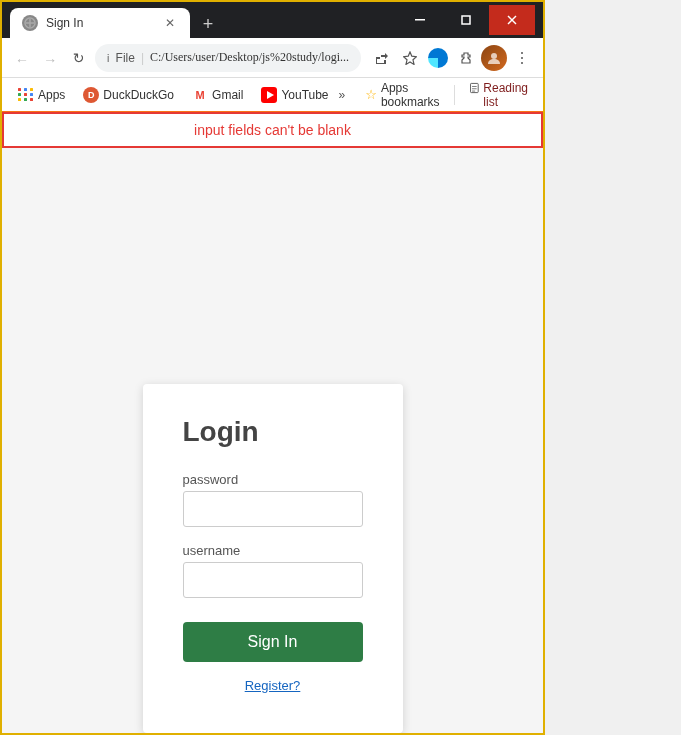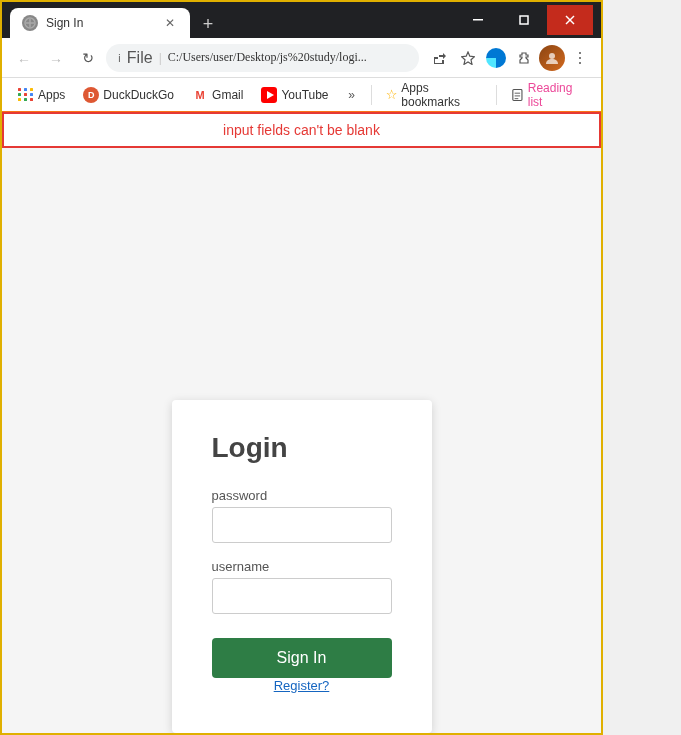--- a/index.html
+++ b/index.html
@@ -89,21 +89,21 @@
       background: #f1f3f4;
       border-radius: 14px;
       display: flex;
       align-items: center;
       padding: 0 12px;
       gap: 6px;
       font-size: 12px;
       color: #333;
     }
     .address-info-icon { color: #666; font-size: 11px; }
-    .file-label { color: #555; font-size: 16px; }
+    .file-label { color: #555; font-size: 12px; }
     .separator { color: #ccc; }
     .address-url { color: #333; font-size: 12px; flex: 1; font-family: Liberation Serif, serif; }
     .address-actions {
       display: flex; gap: 2px; margin-left: 4px;
     }
     .addr-icon {
       width: 26px; height: 26px;
       display: flex; align-items: center; justify-content: center;
       color: #555; font-size: 14px; cursor: pointer;
       border-radius: 50%;
@@ -155,22 +155,22 @@
     }
     .divider-v { width: 1px; height: 20px; background: #ddd; margin: 0 4px; }
     .bookmark-right {
       display: flex; align-items: center; gap: 2px; margin-left: auto;
     }
     .other-bookmarks {
       display: flex; align-items: center; gap: 4px;
       padding: 4px 8px; border-radius: 4px; cursor: pointer; color: #333;
     }
     .reading-list-btn {
-      display: flex; align-items: center; gap: 4px;
-      padding: 4px 8px; border-radius: 4px; cursor: pointer; color: #ec4899;
+      display: flex; gap: 4px;
+      padding: 4px 8px; border-radius: 4px; cursor: pointer; color: #7f1d1d;
     }
 
     
     .page-content {
       background: #6d28d9;
       width: 100%;
       flex: 1;
       display: flex;
       flex-direction: column;
       align-items: center;
@@ -238,20 +238,21 @@
       border: none;
       border-radius: 4px;
       font-size: 16px;
       cursor: pointer;
       margin-top: 8px;
       font-weight: 500;
     }
     .register-link {
       display: block;
       text-align: center;
+      margin-top: 16px;
       color: #1565c0;
       font-size: 13px;
       text-decoration: underline;
       cursor: pointer;
     }
 
     
     .apps-grid {
       display: grid;
       grid-template-columns: repeat(3, 4px);
@@ -287,21 +288,21 @@
       border-bottom: 4px solid transparent;
       border-left: 7px solid white;
       margin-left: 2px;
     }
     
     .bookmark-star {
       font-size: 13px; color: #FFB300;
     }
 
     .browser-window {
-      width: 603px;
+      width: 545px;
       height: 735px;
       border: 2px solid #e0b000;
       display: flex;
       flex-direction: column;
       overflow: hidden;
     }
   </style>
 </head>
 <body>
 

